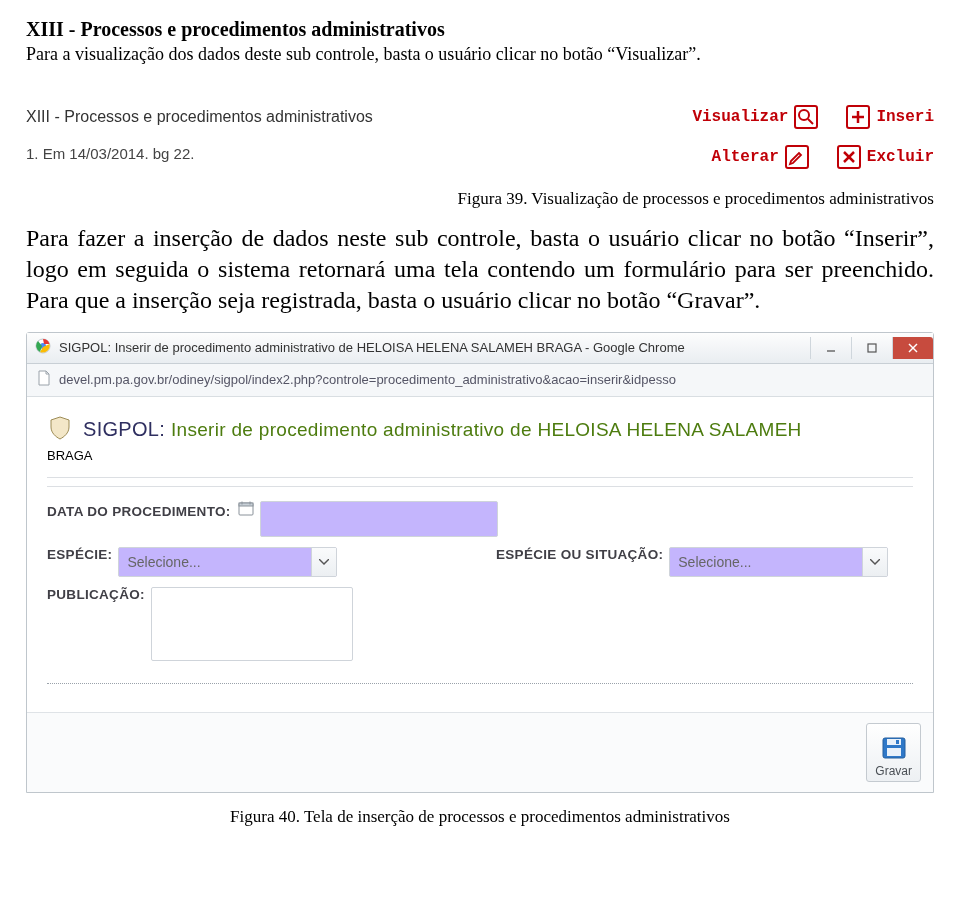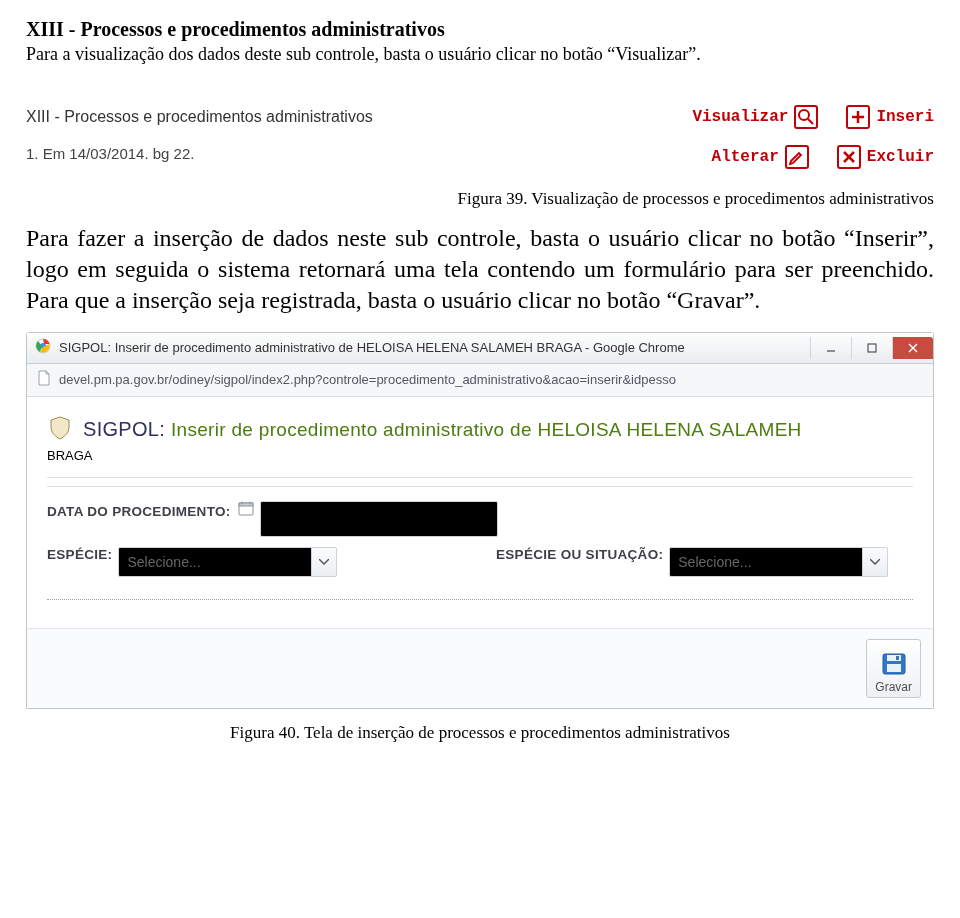--- a/index.html
+++ b/index.html
@@ -62,21 +62,21 @@
   .form-header { display: flex; align-items: center; gap: 10px; padding: 8px 0 4px 0; }
   .form-header .brand { color: #2f2f60; font-size: 20px; letter-spacing: 0.3px; }
   .form-header .brand-name { color: #4d7c0f; font-size: 19px; }
   .hr { border: none; border-top: 1px solid #dcdfe3; margin: 14px 0; }
   .hr-light { border-top: 1px dotted #9aa2aa; }
   .field-label { font-weight: bold; color: #403f46; font-size: 13.5px; letter-spacing: 0.3px; }
   .row { display: flex; gap: 32px; margin: 10px 0 0 0; }
   .col { flex: 1; display: flex; flex-direction: row; gap: 6px; }
   .text-input {
     border: 1px solid #cfd4da; border-radius: 2px; height: 30px;
-    padding: 2px 8px; font-size: 14px; color: #333; background: #000000;
+    padding: 2px 8px; font-size: 14px; color: #333; background: #c4b5fd;
   }
   .text-input.small { width: 220px; }
   .textarea {
     border: 1px solid #cfd4da; border-radius: 2px; min-height: 60px;
     padding: 6px 8px; font-size: 14px; color: #333; background: #fff; resize: none;
   }
   .select-wrap { position: relative; }
   .select-wrap .text-input { padding-right: 28px; width: 100%; box-sizing: border-box; color: #666; }
   .select-caret {
     position: absolute; right: 1px; top: 1px; bottom: 1px; width: 24px;
@@ -243,20 +243,26 @@
             <input class="text-input" readonly="" value="Selecione..." style="">
             <span class="select-caret">
               <svg width="10" height="6">
                   <path d="M0 0 L5 5 L10 0" fill="none" stroke="#555" stroke-width="1.4"></path>
                 </svg>
             </span>
           </div>
         </div>
       </div>
 
+      <div class="row">
+        <div class="col">
+          <span class="field-label">PUBLICAÇÃO:</span>
+          <textarea class="textarea" style=""></textarea>
+        </div>
+      </div>
 
       <hr class="hr hr-light" style="margin-top:22px">
     </div>
 
     <div class="bottom-bar">
       <button class="gravar-btn">
         <span>
           <svg width="26" height="24" viewBox="0 0 26 24">
               <rect x="2" y="2" width="22" height="20" rx="2" fill="#2f78c8" stroke="#245f9e"></rect>
               <rect x="6" y="3" width="14" height="6" fill="#e9f1fa"></rect>

